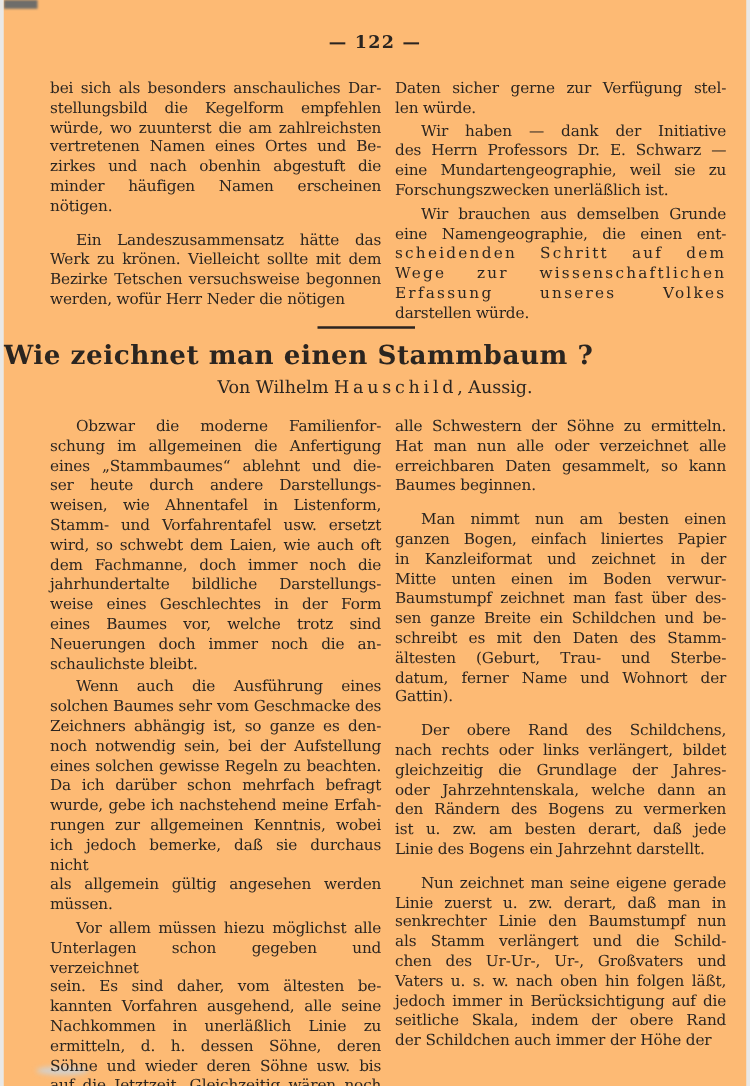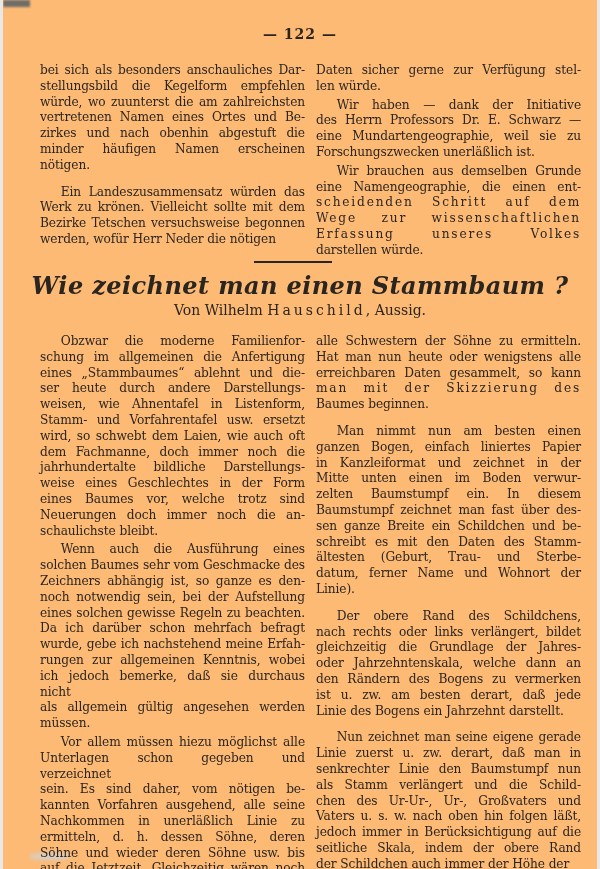--- a/index.html
+++ b/index.html
@@ -65,25 +65,24 @@
     top: 261px; left: 0; right: 14px;
     margin: 0 auto;
     width: 78px;
     border: none;
     border-top: 2.5px solid #2b2520;
   }
   .article-title {
     position: absolute;
     top: 271px; left: 0; right: 0;
     margin: 0;
-    text-align: center;
-    font-size: 24px;
+    text-align: left;
+    font-size: 21px;
     font-weight: bold;
     letter-spacing: 0.4px;
-    font-style: italic;
   }
   .byline {
     position: absolute;
     top: 302px; left: 0; right: 0;
     text-align: center;
     font-size: 14px;
   }
   .byline .sperr-name { letter-spacing: 3px; }
 </style>
 </head>
@@ -101,21 +100,21 @@
         <div class="para">
           <div class="line">bei sich als besonders anschauliches Dar-</div>
           <div class="line">stellungsbild die Kegelform empfehlen</div>
           <div class="line">würde, wo zuunterst die am zahlreichsten</div>
           <div class="line">vertretenen Namen eines Ortes und Be-</div>
           <div class="line">zirkes und nach obenhin abgestuft die</div>
           <div class="line">minder häufigen Namen erscheinen</div>
           <div class="line last">nötigen.</div>
         </div>
         <div class="para indent gap">
-          <div class="line">Ein Landeszusammensatz würden das</div>
+          <div class="line">Ein Landeszusammensatz hätte das</div>
           <div class="line">Werk zu krönen. Vielleicht sollte mit dem</div>
           <div class="line">Bezirke Tetschen versuchsweise begonnen</div>
           <div class="line last">werden, wofür Herr Neder die nötigen</div>
         </div>
       </div>
     <div class="col">
         <div class="para">
           <div class="line">Daten sicher gerne zur Verfügung stel-</div>
           <div class="line last">len würde.</div>
         </div>
@@ -168,48 +167,46 @@
           <div class="line">Da ich darüber schon mehrfach befragt</div>
           <div class="line">wurde, gebe ich nachstehend meine Erfah-</div>
           <div class="line">rungen zur allgemeinen Kenntnis, wobei</div>
           <div class="line">ich jedoch bemerke, daß sie durchaus nicht</div>
           <div class="line">als allgemein gültig angesehen werden</div>
           <div class="line last">müssen.</div>
         </div>
         <div class="para indent">
           <div class="line">Vor allem müssen hiezu möglichst alle</div>
           <div class="line">Unterlagen schon gegeben und verzeichnet</div>
-          <div class="line">sein. Es sind daher, vom nötigen be-</div>
+          <div class="line">sein. Es sind daher, vom ältesten be-</div>
           <div class="line">kannten Vorfahren ausgehend, alle seine</div>
           <div class="line">Nachkommen in unerläßlich Linie zu</div>
           <div class="line">ermitteln, d. h. dessen Söhne, deren</div>
           <div class="line">Söhne und wieder deren Söhne usw. bis</div>
           <div class="line">auf die Jetztzeit. Gleichzeitig wären noch</div>
         </div>
       </div>
     <div class="col">
         <div class="para">
           <div class="line">alle Schwestern der Söhne zu ermitteln.</div>
-          <div class="line">Hat man nun heute oder wenigstens alle</div>
+          <div class="line">Hat man nun alle oder verzeichnet alle</div>
           <div class="line">erreichbaren Daten gesammelt, so kann</div>
-          <div class="line sperr">man mit der Skizzierung des</div>
           <div class="line last">Baumes beginnen.</div>
         </div>
         <div class="para indent gap">
           <div class="line">Man nimmt nun am besten einen</div>
           <div class="line">ganzen Bogen, einfach liniertes Papier</div>
           <div class="line">in Kanzleiformat und zeichnet in der</div>
           <div class="line">Mitte unten einen im Boden verwur-</div>
-          <div class="line">zelten Baumstumpf ein. In diesem</div>
           <div class="line">Baumstumpf zeichnet man fast über des-</div>
           <div class="line">sen ganze Breite ein Schildchen und be-</div>
           <div class="line">schreibt es mit den Daten des Stamm-</div>
           <div class="line">ältesten (Geburt, Trau- und Sterbe-</div>
           <div class="line">datum, ferner Name und Wohnort der</div>
-          <div class="line last">Linie).</div>
+          <div class="line last">Gattin).</div>
         </div>
         <div class="para indent gap">
           <div class="line">Der obere Rand des Schildchens,</div>
           <div class="line">nach rechts oder links verlängert, bildet</div>
           <div class="line">gleichzeitig die Grundlage der Jahres-</div>
           <div class="line">oder Jahrzehntenskala, welche dann an</div>
           <div class="line">den Rändern des Bogens zu vermerken</div>
           <div class="line">ist u. zw. am besten derart, daß jede</div>
           <div class="line last">Linie des Bogens ein Jahrzehnt darstellt.</div>
         </div>

